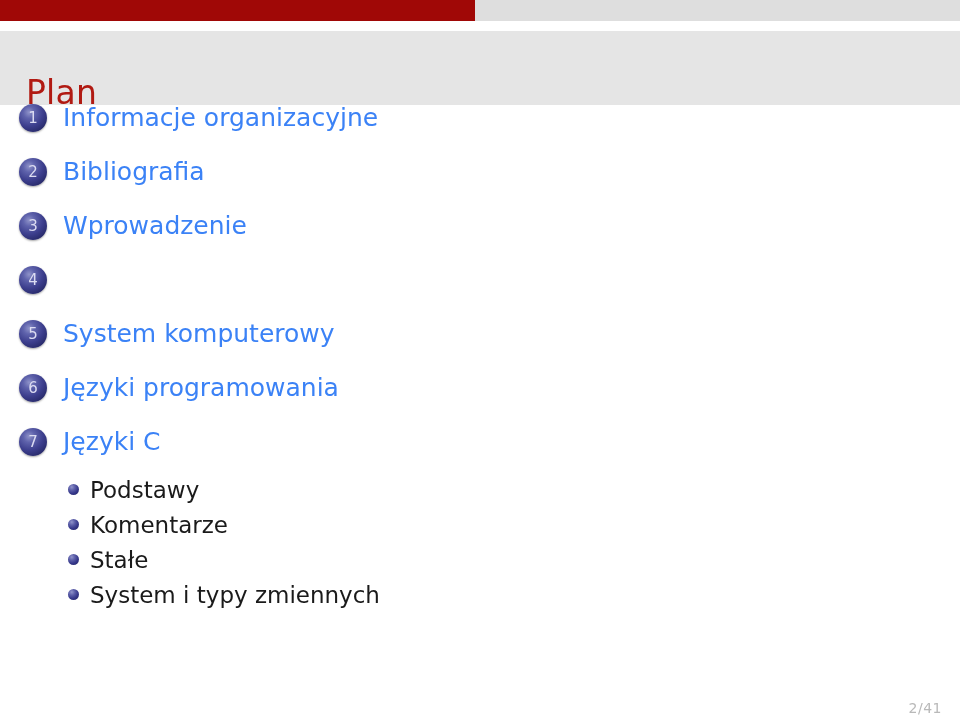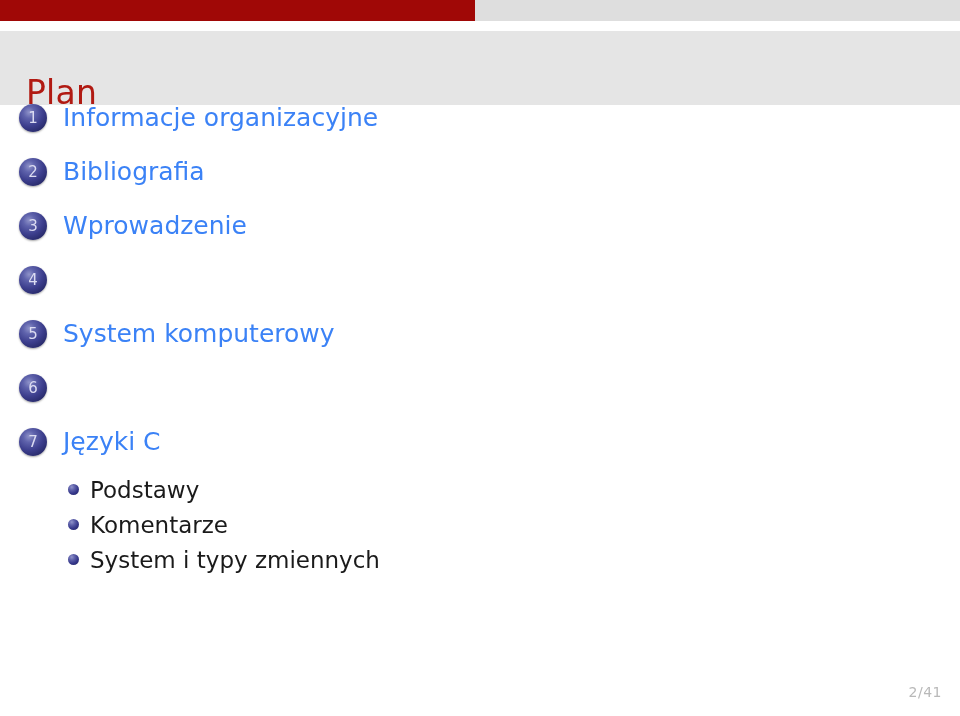--- a/index.html
+++ b/index.html
@@ -121,21 +121,21 @@
     font-size: 23px;
     line-height: 34px;
     color: #1a1a1a;
     white-space: nowrap;
   }
 
   
   #page-number {
     position: absolute;
     right: 18px;
-    bottom: 16px;
+    bottom: 0;
     font-size: 14px;
     color: #b9b9b9;
     letter-spacing: 0.5px;
   }
 </style>
 </head>
 <body>
 
 <div id="headbar">
   <div id="headbar-accent"></div>
@@ -166,37 +166,42 @@
     <div class="num-bullet">4</div>
   </div>
 
   <div class="toc-entry">
     <div class="num-bullet">5</div>
     <div class="toc-label">System komputerowy</div>
   </div>
 
   <div class="toc-entry">
     <div class="num-bullet">6</div>
+    <div class="toc-label">Języki programowania</div>
   </div>
 
   <div class="toc-entry">
     <div class="num-bullet">7</div>
     <div class="toc-label">Języki C</div>
   </div>
 
   <div class="sub-entry">
     <div class="dot-bullet"></div>
     <div class="sub-label">Podstawy</div>
   </div>
 
   <div class="sub-entry">
     <div class="dot-bullet"></div>
     <div class="sub-label">Komentarze</div>
   </div>
 
+  <div class="sub-entry">
+    <div class="dot-bullet"></div>
+    <div class="sub-label">Stałe</div>
+  </div>
 
   <div class="sub-entry">
     <div class="dot-bullet"></div>
     <div class="sub-label">System i typy zmiennych</div>
   </div>
 
 </div>
 
 <div id="page-number">2/41</div>
 

